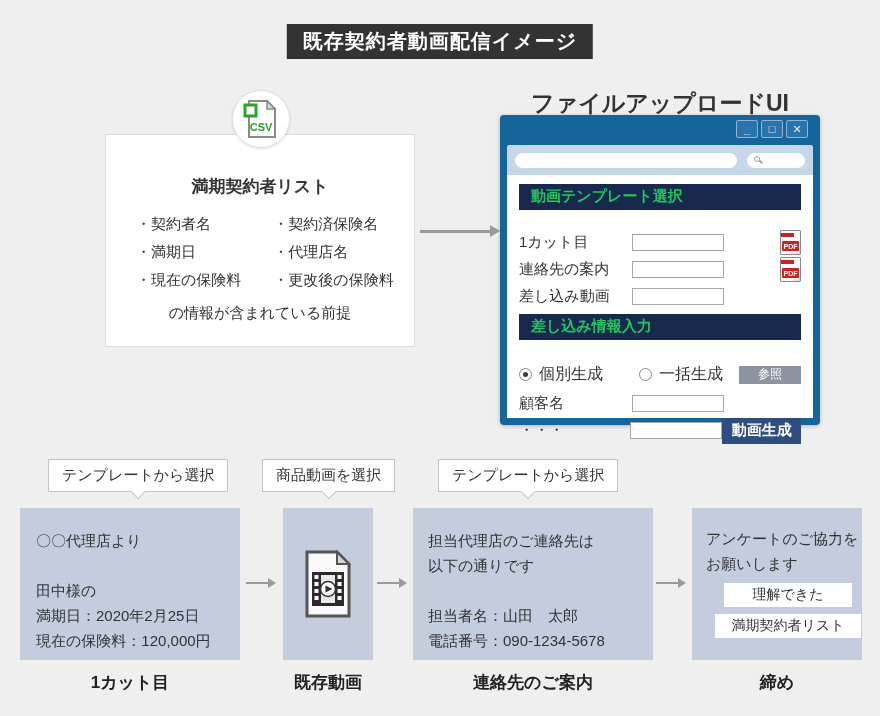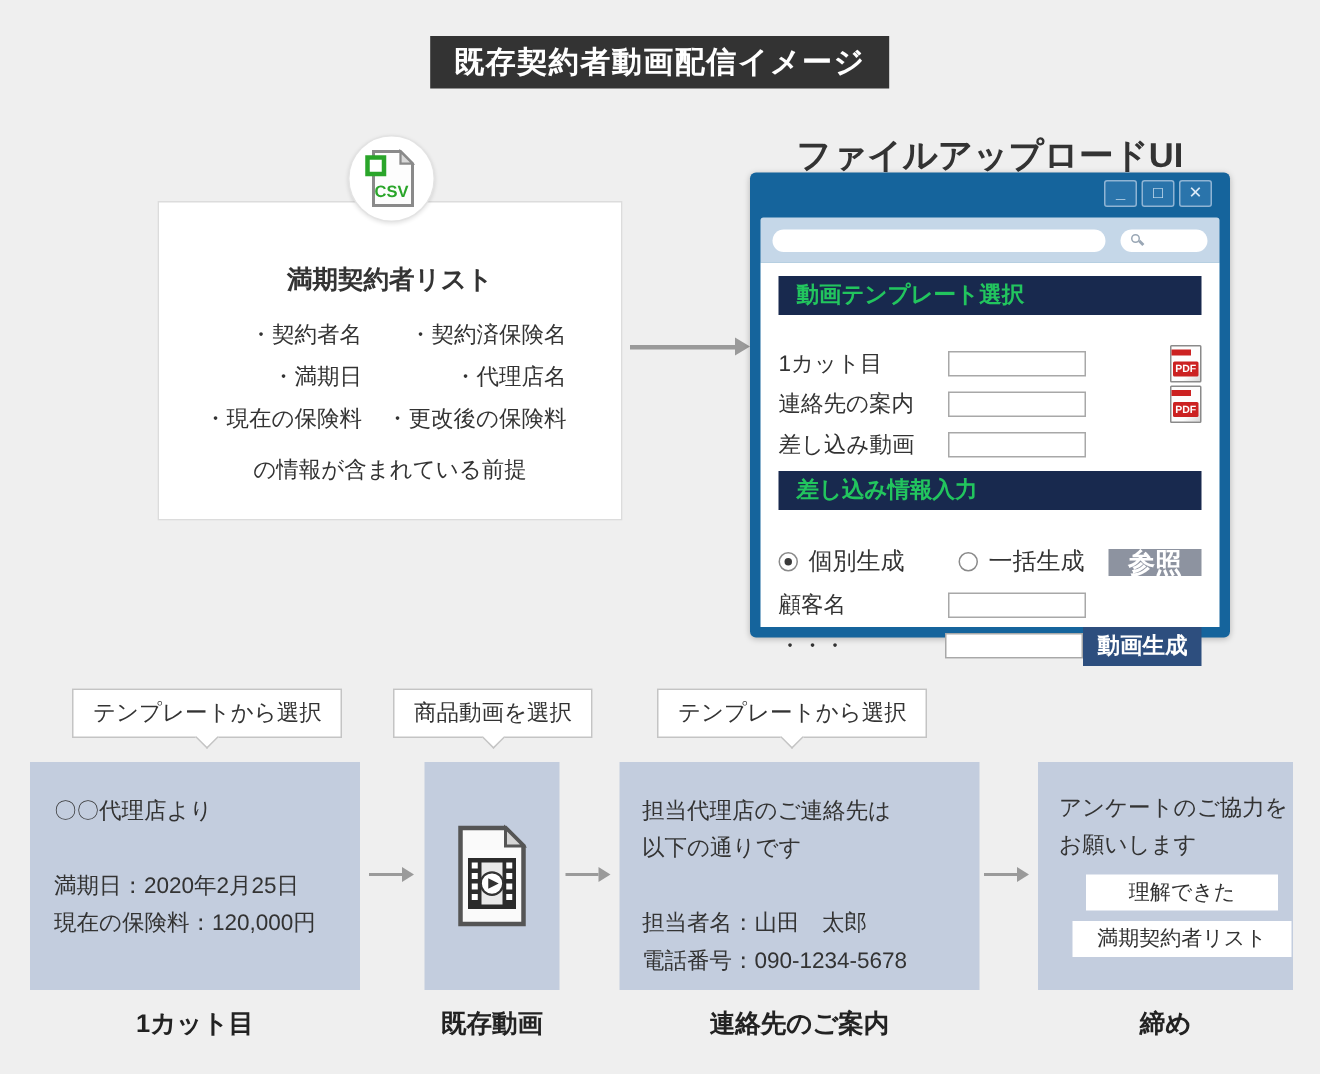--- a/index.html
+++ b/index.html
@@ -22,21 +22,21 @@
     position: absolute; left: 105px; top: 134px; width: 310px; height: 213px;
     background: #fff; border: 1px solid #dcdcdc;
   }
   .csv-badge {
     position: absolute; left: 232px; top: 90px; width: 58px; height: 58px;
     background: #fff; border: 1px solid #e3e3e3; border-radius: 50%;
     box-shadow: 0 1px 3px rgba(0,0,0,.12);
     display: flex; align-items: center; justify-content: center; z-index: 3;
   }
   .source-title { margin-top: 40px; text-align: center; font-size: 17px; font-weight: bold; }
-  .source-cols { display: flex; padding: 12px 0 0 30px; gap: 16px; text-align: right; }
+  .source-cols { display: flex; padding: 12px 0 0 30px; gap: 32px; }
   .source-col .li { font-size: 15px; line-height: 28px; white-space: nowrap; }
   .source-footer { text-align: center; font-size: 15px; margin-top: 10px; }
   
   .arrow { position: absolute; }
   .arrow .bar { position: absolute; background: #9a9a9a; }
   .arrow .head {
     position: absolute; width: 0; height: 0;
     border-top: 6px solid transparent; border-bottom: 6px solid transparent;
     border-left: 10px solid #9a9a9a;
   }
@@ -106,21 +106,21 @@
     background: #fff; position: relative; flex: 0 0 auto;
   }
   .radio.checked::after {
     content: ""; position: absolute; left: 3px; top: 3px; width: 5px; height: 5px;
     border-radius: 50%; background: #3a3a3a;
   }
   .radio-label { font-size: 16px; }
   .radio-gap { width: 22px; }
   .browse-btn {
     margin-left: auto; width: 62px; height: 18px; background: #8d93a0; color: #fff;
-    font-size: 18px; border: none; display: flex; align-items: center; justify-content: center; font-weight: bold;
+    font-size: 12px; border: none; display: flex; align-items: center; justify-content: center;
   }
   .generate-btn {
     margin-left: auto; width: 80px; height: 26px; background: #2d4e7e; color: #fff;
     font-size: 15px; font-weight: bold; border: none;
     display: flex; align-items: center; justify-content: center;
   }
   
   .tooltip {
     position: absolute; top: 459px; background: #fff; border: 1px solid #c4c4c4;
     font-size: 15px; padding: 6px 13px; white-space: nowrap;
@@ -253,20 +253,21 @@
   </div>
 </div>
 
 <div class="tooltip tt1">テンプレートから選択</div>
 <div class="tooltip tt2">商品動画を選択</div>
 <div class="tooltip tt3">テンプレートから選択</div>
 
 <div class="flow-box fb1">
   <div class="flow-line">〇〇代理店より</div>
   <div class="flow-line"></div>
+  <div class="flow-line">田中様の</div>
   <div class="flow-line">満期日：2020年2月25日</div>
   <div class="flow-line">現在の保険料：120,000円</div>
 </div>
 
 <div class="arrow arrow-sm" style="left:246px;">
   <div class="bar"></div>
     <div class="head"></div>
 </div>
 
 <div class="flow-box fb2">

